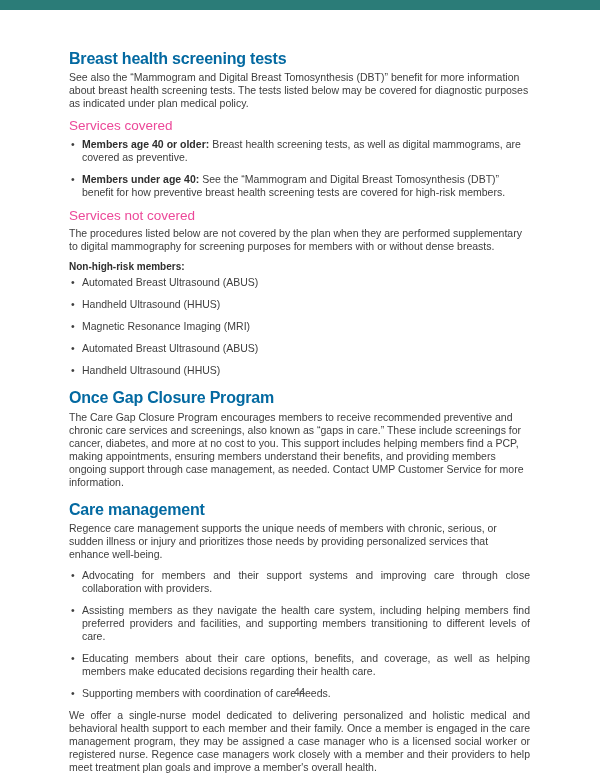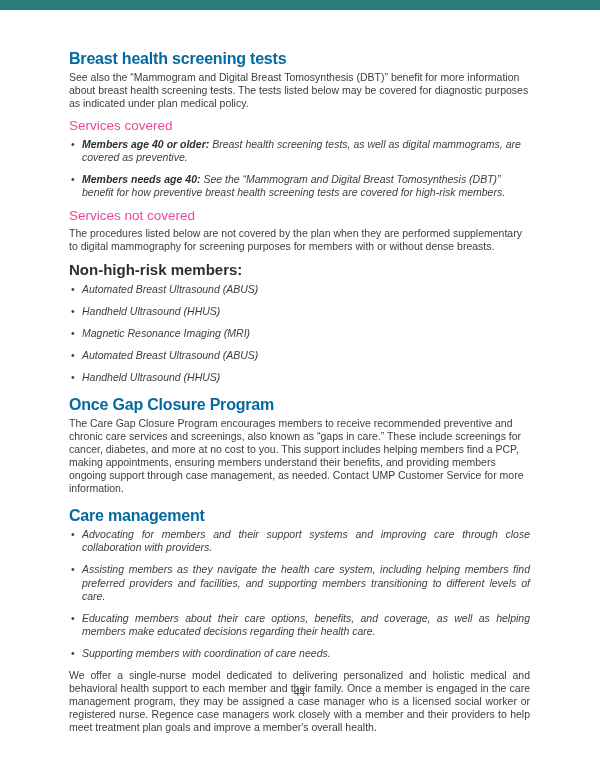--- a/index.html
+++ b/index.html
@@ -39,39 +39,39 @@
     line-height: 1.2;
     margin: 7px 0 3px 0;
   }
   p.body {
     font-size: 10.5px;
     line-height: 1.24;
     margin: 0 0 8px 0;
   }
   p.body.justify { text-align: justify; }
   .boldlabel {
-    font-size: 15px;
+    font-size: 10px;
     font-weight: 700;
     color: #2e2e2e;
     line-height: 1.24;
     margin: 2px 0 3px 0;
   }
   ul.blist { list-style: none; margin: 2px 0 6px 0; }
   ul.blist li {
     display: flex;
     font-size: 10.5px;
     line-height: 1.24;
     margin-bottom: 9px;
   }
   ul.blist li .blt {
     flex: 0 0 13px;
     padding-left: 2px;
     color: #3d3d3d;
   }
-  ul.blist li .li-text { flex: 1; display: block; font-style: italic; }
+  ul.blist li .li-text { flex: 1; display: block; }
   ul.blist.justify li .li-text { text-align: justify; }
   ul.blist li .li-text b { color: #2e2e2e; }
   ul.blist.tightish { margin-bottom: 4px; }
   .footer {
     position: absolute;
     top: 687px; left: 69px; right: 70px;
     display: flex;
     justify-content: center;
     font-size: 10px;
     color: #4a4a4a;
@@ -88,21 +88,21 @@
   <p class="body">See also the “Mammogram and Digital Breast Tomosynthesis (DBT)” benefit for more information about breast health screening tests. The tests listed below may be covered for diagnostic purposes as indicated under plan medical policy.</p>
 
   <div class="subhead">Services covered</div>
   <ul class="blist">
     <li>
       <span class="blt">•</span>
       <span class="li-text"><b>Members age 40 or older:</b><span> Breast health screening tests, as well as digital mammograms, are covered as preventive.</span></span>
     </li>
     <li>
       <span class="blt">•</span>
-      <span class="li-text"><b>Members needs age 40:</b><span> See the “Mammogram and Digital Breast Tomosynthesis (DBT)” benefit for how preventive breast health screening tests are covered for high-risk members.</span></span>
+      <span class="li-text"><b>Members under age 40:</b><span> See the “Mammogram and Digital Breast Tomosynthesis (DBT)” benefit for how preventive breast health screening tests are covered for high-risk members.</span></span>
     </li>
   </ul>
 
   <div class="subhead">Services not covered</div>
   <p class="body">The procedures listed below are not covered by the plan when they are performed supplementary to digital mammography for screening purposes for members with or without dense breasts.</p>
 
   <div class="boldlabel">Non-high-risk members:</div>
   <ul class="blist tightish">
     <li>
       <span class="blt">•</span>
@@ -126,20 +126,21 @@
     <li>
       <span class="blt">•</span>
       <span class="li-text">Handheld Ultrasound (HHUS)</span>
     </li>
   </ul>
 
   <h1 class="section">Once Gap Closure Program</h1>
   <p class="body">The Care Gap Closure Program encourages members to receive recommended preventive and chronic care services and screenings, also known as “gaps in care.” These include screenings for cancer, diabetes, and more at no cost to you. This support includes helping members find a PCP, making appointments, ensuring members understand their benefits, and providing members ongoing support through case management, as needed. Contact UMP Customer Service for more information.</p>
 
   <h1 class="section">Care management</h1>
+  <p class="body">Regence care management supports the unique needs of members with chronic, serious, or sudden illness or injury and prioritizes those needs by providing personalized services that enhance well-being.</p>
 
   <ul class="blist justify">
     <li>
       <span class="blt">•</span>
       <span class="li-text">Advocating for members and their support systems and improving care through close collaboration with providers.</span>
     </li>
     <li>
       <span class="blt">•</span>
       <span class="li-text">Assisting members as they navigate the health care system, including helping members find preferred providers and facilities, and supporting members transitioning to different levels of care.</span>
     </li>

